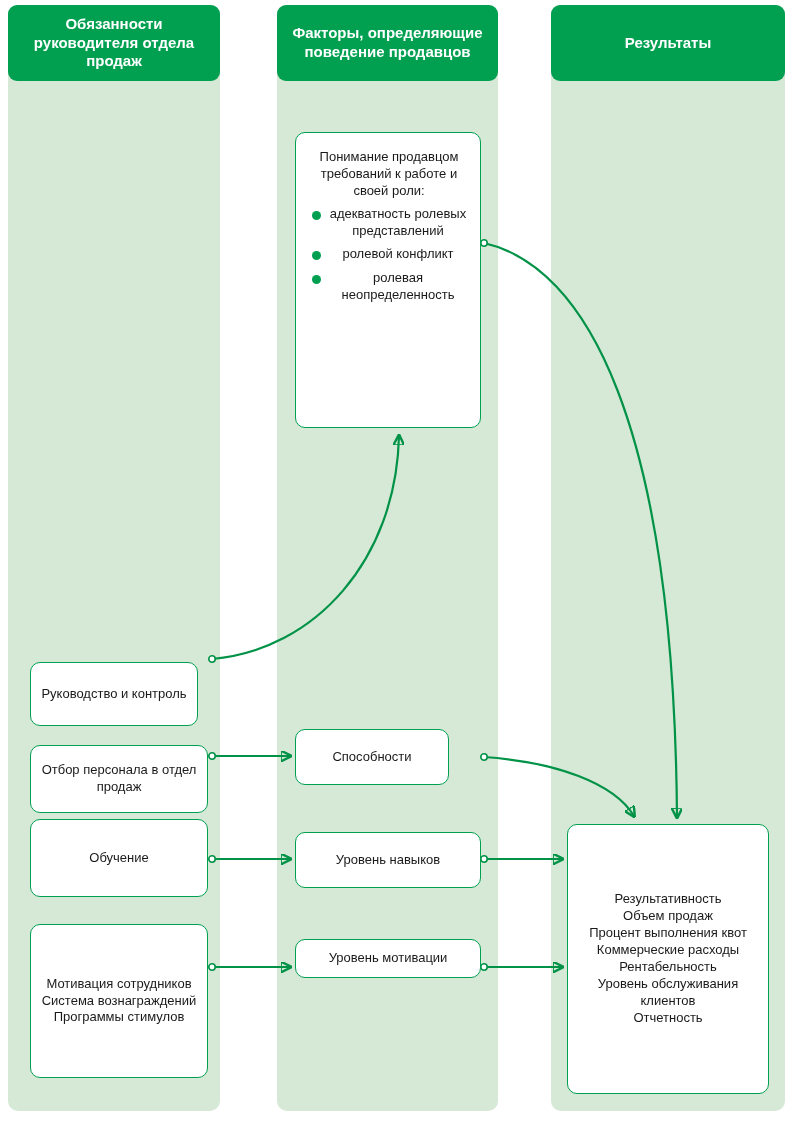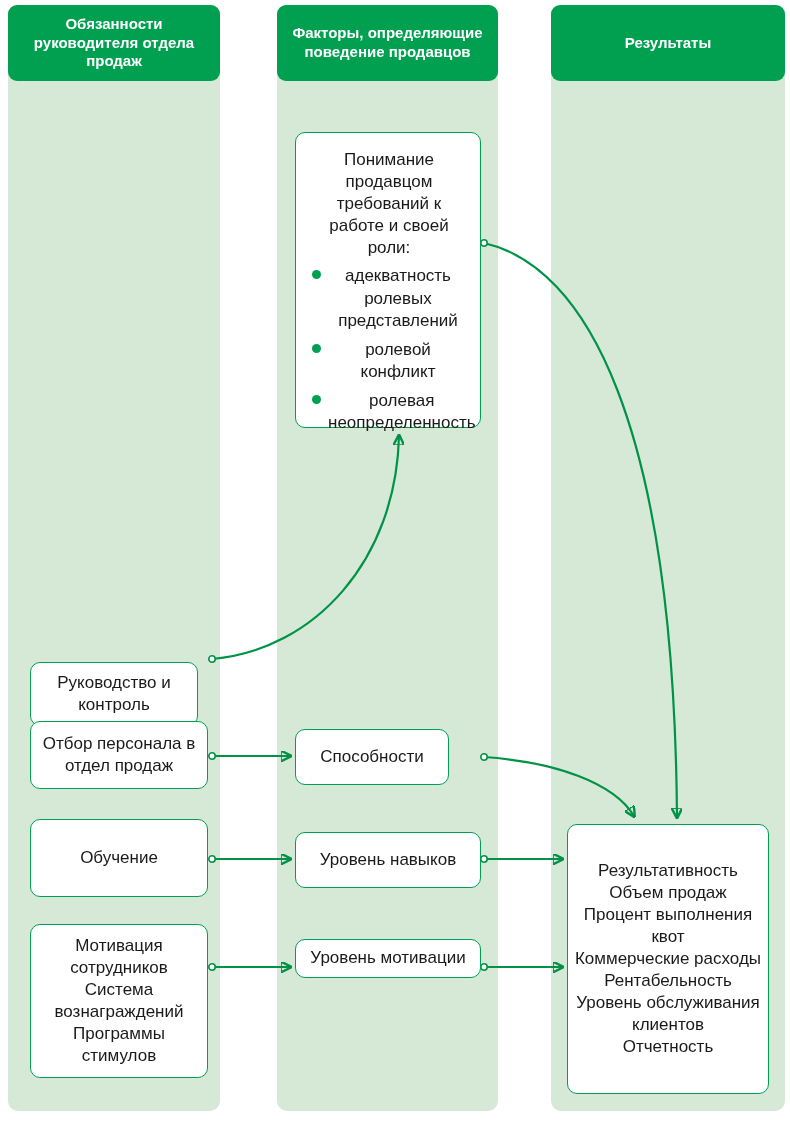--- a/index.html
+++ b/index.html
@@ -15,25 +15,25 @@
   #col-right{left:551px;width:234px;}
   .col-header{
     position:absolute;top:0;left:0;right:0;height:76px;background:#00a050;
     border-radius:9px;color:#ffffff;font-weight:bold;font-size:15px;line-height:1.25;
     display:flex;align-items:center;justify-content:center;text-align:center;
     padding:0 14px;box-sizing:border-box;
   }
   .box{
     position:absolute;background:#ffffff;border:1.6px solid #00a050;border-radius:10px;
     box-sizing:border-box;display:flex;flex-direction:column;align-items:center;
-    justify-content:center;text-align:center;font-size:17px;line-height:1.3;
+    justify-content:center;text-align:center;font-size:13px;line-height:1.3;
     padding:6px 8px;z-index:2;
   }
   #box-leadership{left:30px;top:654px;width:168px;height:64px;margin-top:8px;}
-  #box-selection{left:30px;top:721px;width:178px;height:68px;}
+  #box-selection{left:30px;top:745px;width:178px;height:68px;}
   #box-training{left:30px;top:819px;width:178px;height:78px;}
   #box-motivation{left:30px;top:924px;width:178px;height:154px;}
   #box-understanding{left:295px;top:132px;width:186px;height:296px;justify-content:flex-start;padding:16px 12px 10px 14px;}
   #box-abilities{left:295px;top:729px;width:154px;height:56px;}
   #box-skills{left:295px;top:832px;width:186px;height:56px;}
   #box-motivlevel{left:295px;top:939px;width:186px;height:39px;}
   #box-results{left:567px;top:824px;width:202px;height:270px;padding:10px 6px;}
   .box .line{display:block;}
   .bullets{width:100%;margin-top:6px;text-align:left;}
   .bullet-row{display:flex;align-items:flex-start;margin-bottom:7px;}

